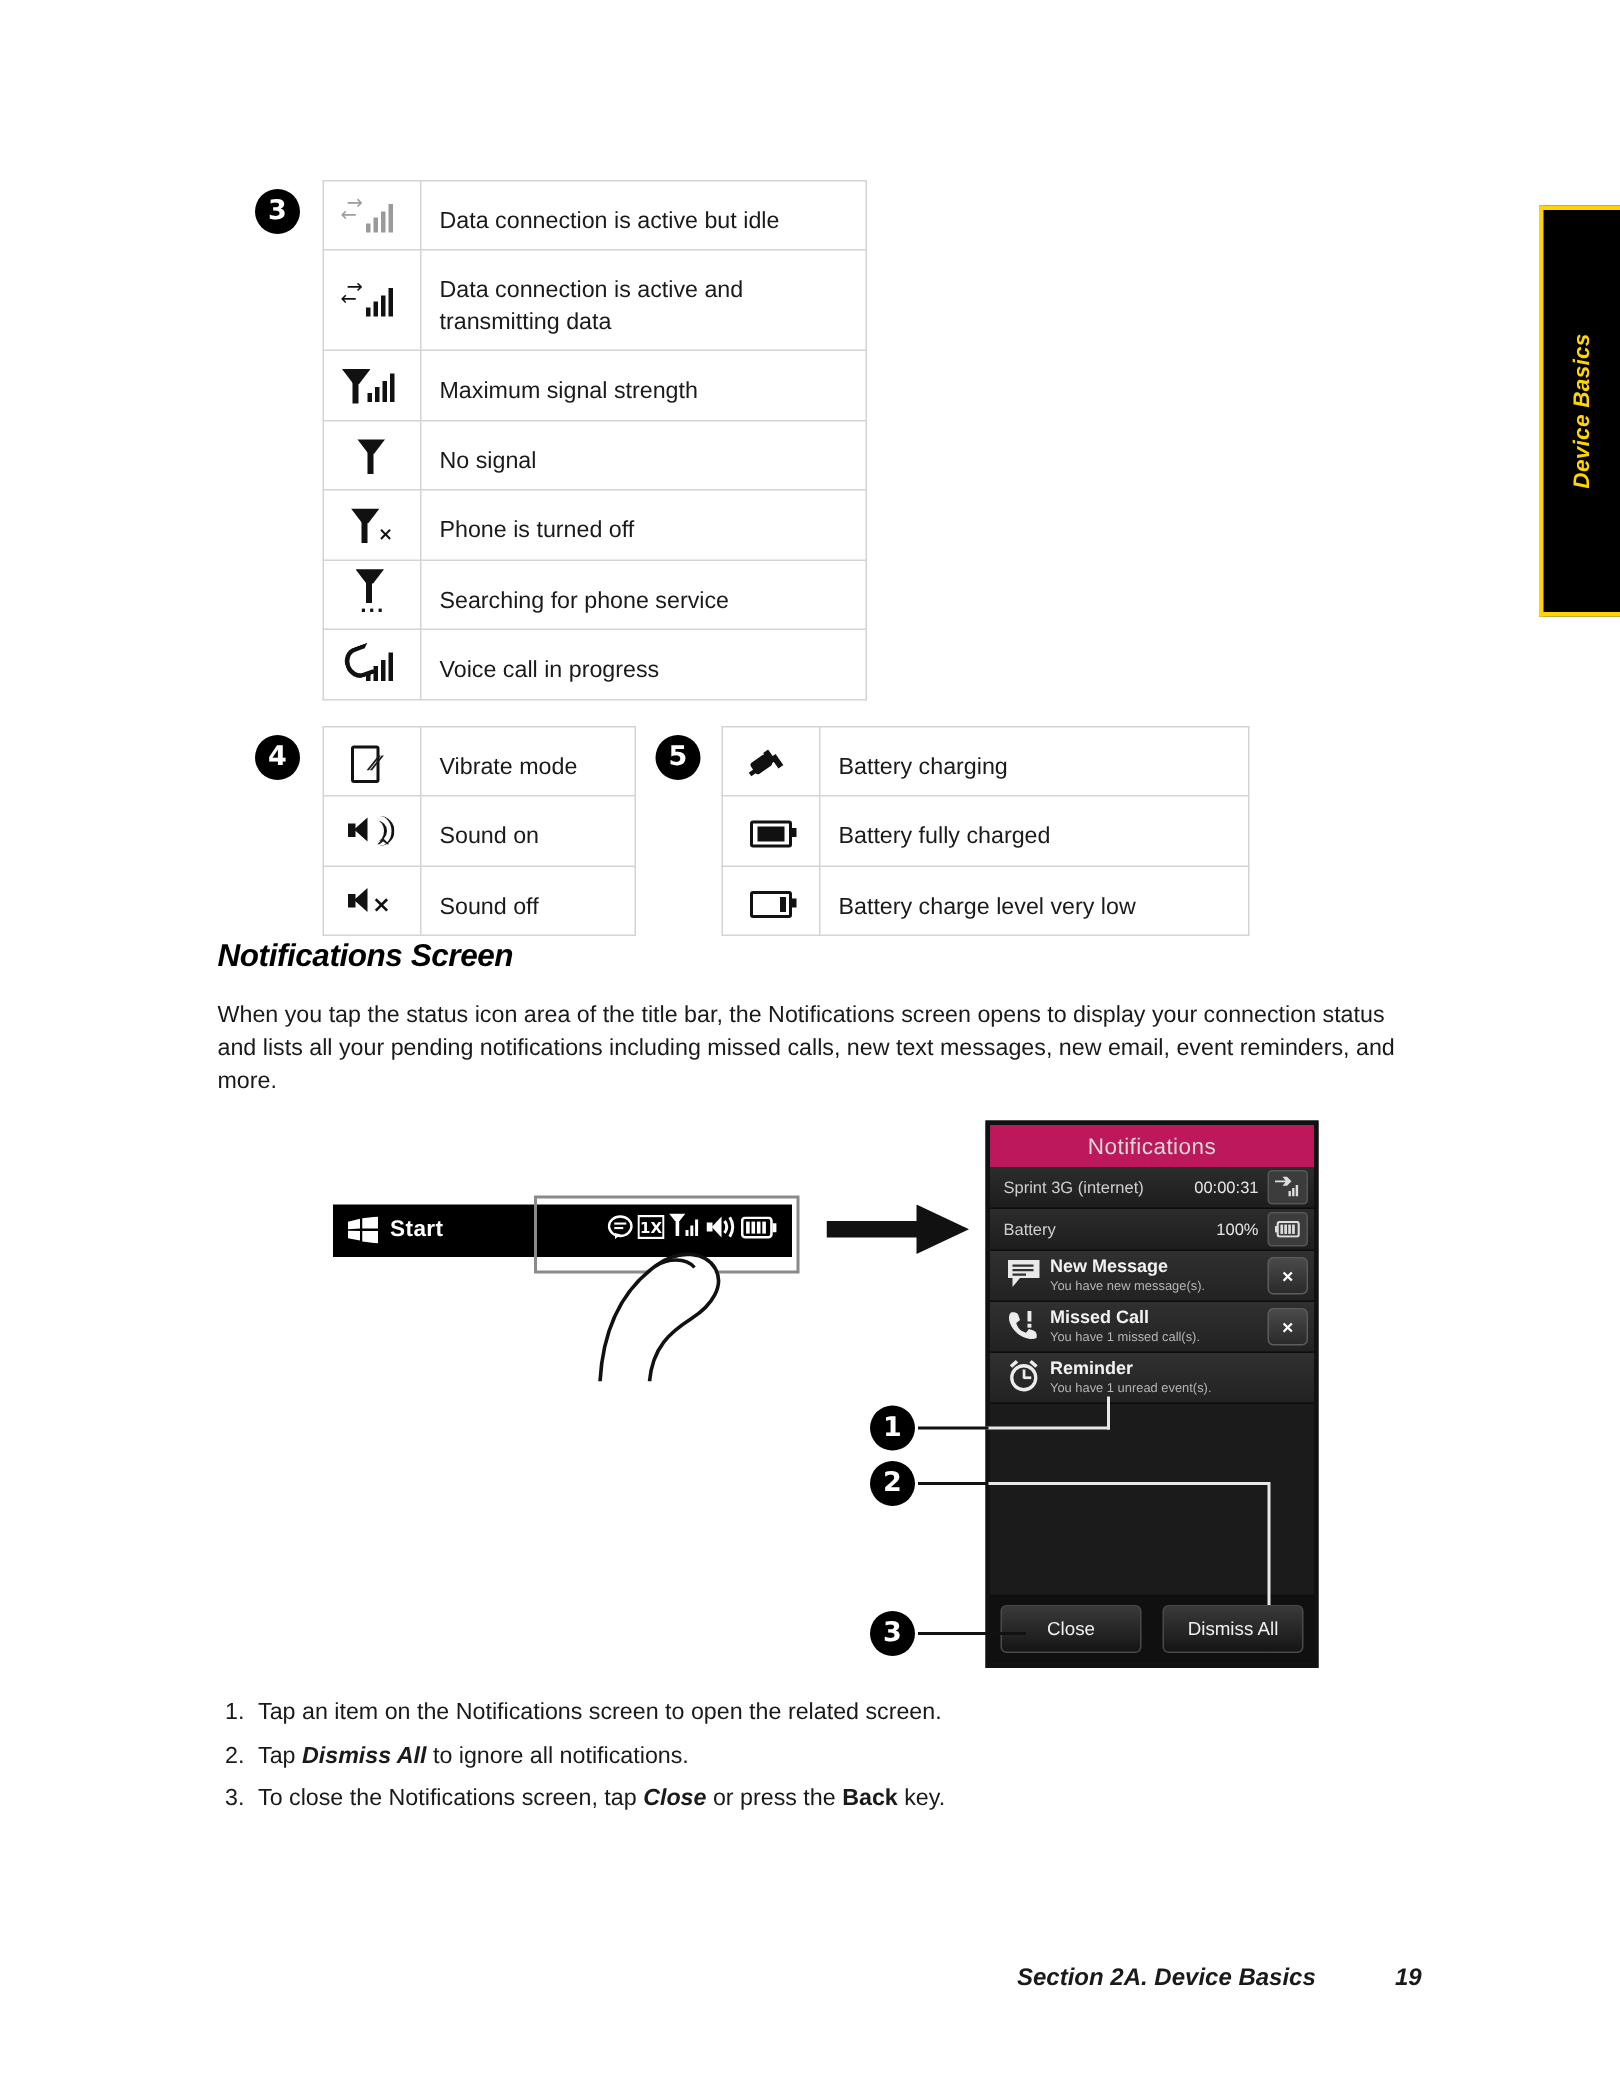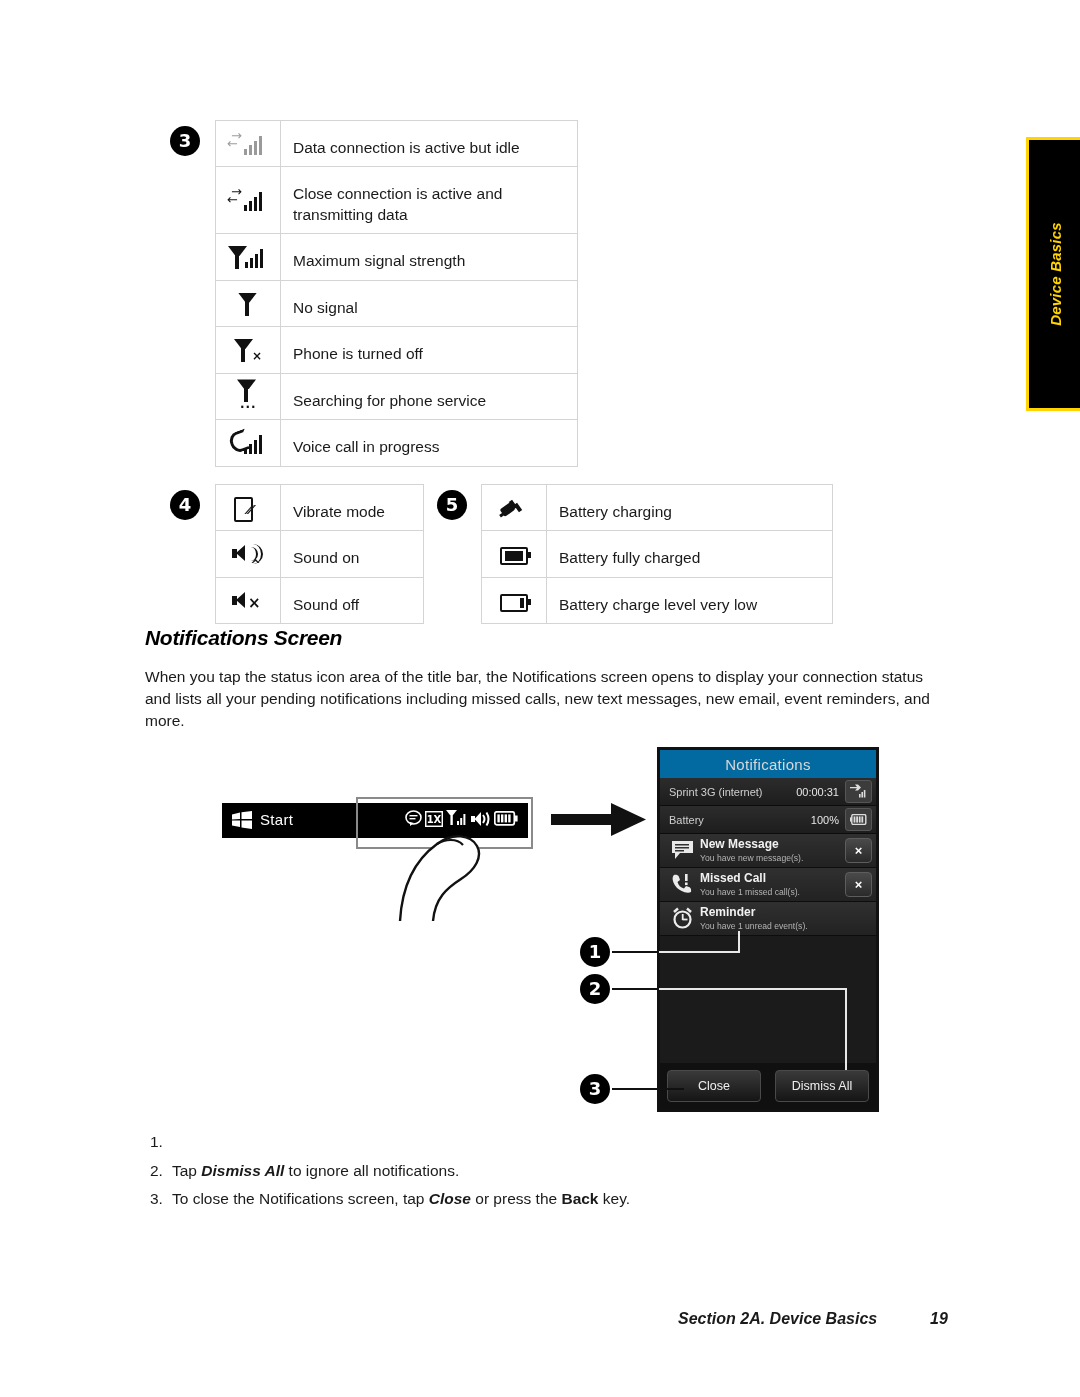--- a/index.html
+++ b/index.html
@@ -122,39 +122,39 @@
     font-size:16px;font-style:italic;font-weight:bold;color:#1a1a1a;
   }
   .footer .pg{position:absolute;left:252px;top:0;font-style:italic;font-weight:bold;}
 
   
   .titlebar{
     position:absolute;left:222px;top:803px;width:306px;height:35px;
     background:#000;color:#fff;
   }
   .tb-logo{position:absolute;left:10px;top:8px;width:20px;height:18px;}
-  .tb-start{position:absolute;left:38px;top:8px;font-size:15px;font-weight:normal;color:#fff;letter-spacing:.3px;}
+  .tb-start{position:absolute;left:38px;top:8px;font-size:15px;font-weight:bold;color:#fff;letter-spacing:.3px;}
   .tb-icons{position:absolute;right:10px;top:0;height:35px;display:flex;align-items:center;gap:3px;}
   .tb-icons span{display:inline-block;}
   .sel-box{
     position:absolute;left:356px;top:797px;width:173px;height:48px;
     border:2px solid #8a8a8a;background:transparent;
   }
   .finger{position:absolute;left:395px;top:826px;width:170px;height:95px;}
 
   .bigarrow{position:absolute;left:551px;top:803px;width:95px;height:34px;}
 
   
   .phone{
     position:absolute;left:657px;top:747px;width:222px;height:365px;
     background:#1b1b1b;border:3px solid #111;box-sizing:border-box;
     color:#e8e8e8;font-size:10.5px;overflow:hidden;
   }
   .ph-title{
-    height:28px;background:#0369a1;
+    height:28px;background:#be185d;
     display:flex;align-items:center;justify-content:center;
     font-size:15px;color:#d8d8d8;letter-spacing:.3px;
   }
   .ph-row{
     height:27px;display:flex;align-items:center;
     padding:0 4px 0 9px;
     background:linear-gradient(#2c2c2c,#1d1d1d);
     border-bottom:1px solid #0c0c0c;
     font-size:11px;color:#cfcfcf;
   }
@@ -235,21 +235,21 @@
                 <span class="a2">→</span>
               </span>
           <span class="bars">
                 <i></i>
                 <i></i>
                 <i></i>
                 <i></i>
               </span>
         </span>
       </td>
-      <td class="tx">Close connection is active and transmitting data</td>
+      <td class="tx">Data connection is active and transmitting data</td>
     </tr>
     <tr>
       <td class="ic">
         <span class="gi">
           <span class="ant" style="left:0px;"></span>
           <span class="bars" style="right:2px;">
                 <i></i>
                 <i></i>
                 <i></i>
                 <i></i>
@@ -537,20 +537,21 @@
   <div class="ln" style="left:612px;top:988px;width:47px;height:2px;"></div>
   <div class="ln" style="left:612px;top:1088px;width:72px;height:2px;"></div>
 
   <div class="bullet" style="left:580px;top:937px;">1</div>
   <div class="bullet" style="left:580px;top:974px;">2</div>
   <div class="bullet" style="left:580px;top:1074px;">3</div>
 
   <div class="steps">
     <div class="row">
       <span class="num">1.</span>
+      <span>Tap an item on the Notifications screen to open the related screen.</span>
     </div>
     <div class="row">
       <span class="num">2.</span>
       <span><span>Tap </span><i>Dismiss All</i><span> to ignore all notifications.</span></span>
     </div>
     <div class="row">
       <span class="num">3.</span>
       <span><span>To close the Notifications screen, tap </span><i>Close</i><span> or press the </span><b>Back</b><span> key.</span></span>
     </div>
   </div>

